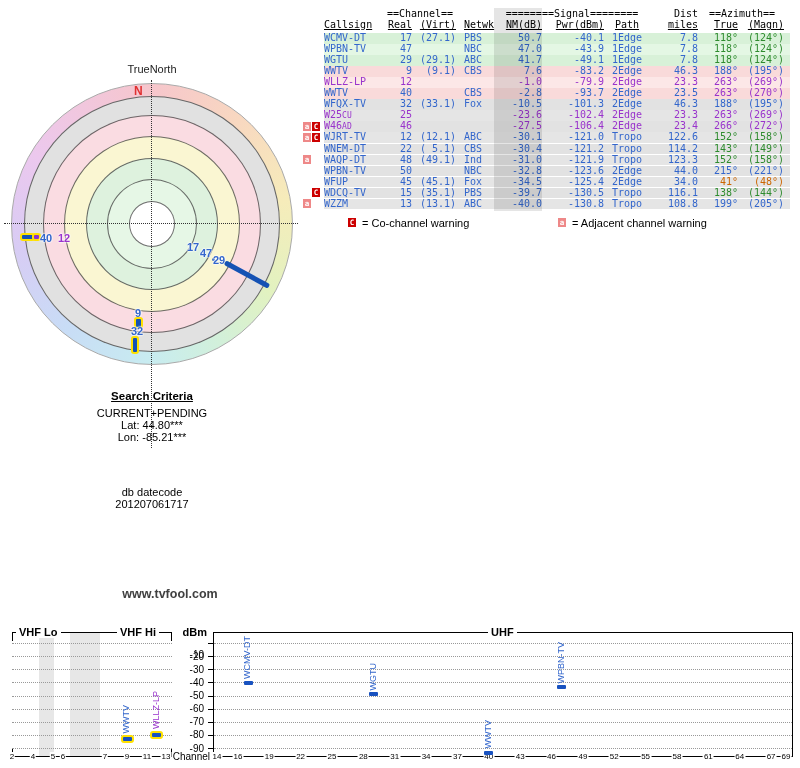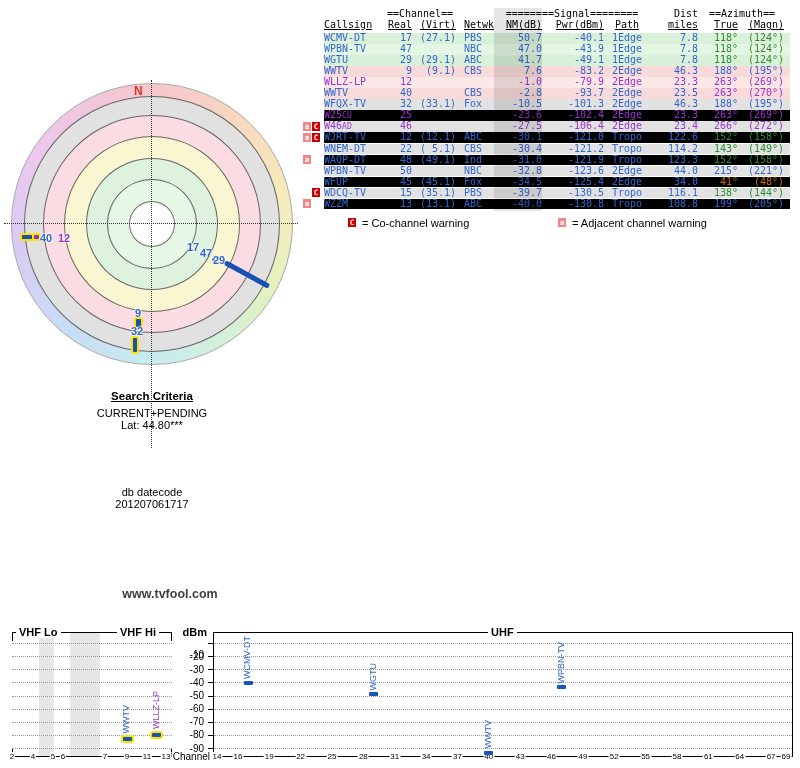--- a/index.html
+++ b/index.html
@@ -43,21 +43,21 @@
   .c-pwr{width:62px;text-align:right;} .c-path{width:46px;text-align:center;}
   .c-mi{width:48px;text-align:right;} .c-true{width:40px;text-align:right;}
   .c-magn{width:48px;text-align:right;padding-right:2px;box-sizing:border-box;}
   .g-call{width:60px;} .g-chan{width:72px;text-align:center;} .g-net{width:38px;}
   .g-sig{width:156px;text-align:center;} .g-dist{width:48px;text-align:right;}
   .g-az{width:88px;text-align:center;}
   .t-blue{color:#3366cc;} .t-purple{color:#9933cc;}
   .az-green{color:#2e8b2e;} .az-blue{color:#3366cc;} .az-purple{color:#9933cc;} .az-orange{color:#cc6600;}
   .bg-green{background:#d8f1d8;} .bg-green2{background:#e4f7e4;}
   .bg-pink{background:#f9dada;} .bg-pink2{background:#fce7e7;}
-  .bg-gray{background:#e2e2e2;} .bg-gray2{background:#000000;}
+  .bg-gray{background:#e2e2e2;} .bg-gray2{background:#e5e5e5;}
   .smallcap{font-size:8px;}
   #nm-strip{left:494px;top:8px;width:48px;height:203px;background:rgba(0,0,0,0.10);pointer-events:none;}
   .badge{position:absolute;width:8px;height:9px;font-size:7.5px;font-weight:bold;color:#fff;
          text-align:center;line-height:9px;font-family:"DejaVu Sans Mono",monospace;}
   .badge-c{background:#cc0000;} .badge-a{background:#ee8888;}
   #legend{top:217px;left:0;width:800px;height:13px;font-size:11px;}
   #legend .badge{position:absolute;top:1px;}
   
   #vhf-panel{left:12px;top:632px;width:160px;height:125px;border-top:1px solid #000;border-bottom:1px solid #000;box-sizing:border-box;}
   .corner{position:absolute;width:1px;height:8px;background:#000;}
@@ -72,20 +72,21 @@
   .sbar{position:absolute;border-radius:1px;}
   .sbar.hl{border:2px solid #ffe100;border-radius:3px;}
   .vlabel{position:absolute;writing-mode:vertical-rl;transform:rotate(180deg);font-size:9px;white-space:nowrap;}
   .sidetick{position:absolute;width:5px;height:1px;background:#000;}
 </style>
 </head>
 <body>
 
 <div id="page">
 
+  <div class="abs" id="truenorth">TrueNorth</div>
   <div class="ring" id="ring-band"></div>
   <div class="ring" id="ring-gray"></div>
   <div class="ring" id="ring-pink"></div>
   <div class="ring" id="ring-yel"></div>
   <div class="ring" id="ring-grn"></div>
   <div class="ring" id="ring-grn2"></div>
   <div class="ring" id="ring-ctr"></div>
   <div class="abs" id="dot-v"></div>
   <div class="abs" id="dot-h"></div>
   <div class="abs" id="compass-n">N</div>
@@ -103,20 +104,21 @@
       <div class="rmark" style="left: 19.5px; top: 233px; width: 11px; height: 4px; background: rgb(21, 82, 180);"></div>
       <div class="rmark" style="left: 31.5px; top: 233px; width: 5px; height: 4px; background: rgb(138, 51, 204);"></div>
       <div class="rlabel" style="left: 46px; top: 238px; color: rgb(51, 102, 204);">40</div>
       <div class="rlabel" style="left: 64px; top: 238px; color: rgb(153, 51, 204);">12</div>
     </div>
 
   <div class="abs" id="search">
     <div id="search-title">Search Criteria</div>
     <div>CURRENT+PENDING</div>
     <div>Lat: 44.80***</div>
+    <div>Lon: -85.21***</div>
   </div>
   <div class="abs" id="datecode">
     <div>db datecode</div>
     <div>201207061717</div>
   </div>
   <div class="abs" id="site-link">
     <a>www.tvfool.com</a>
   </div>
 
   <div class="thead" style="top:9px;">

